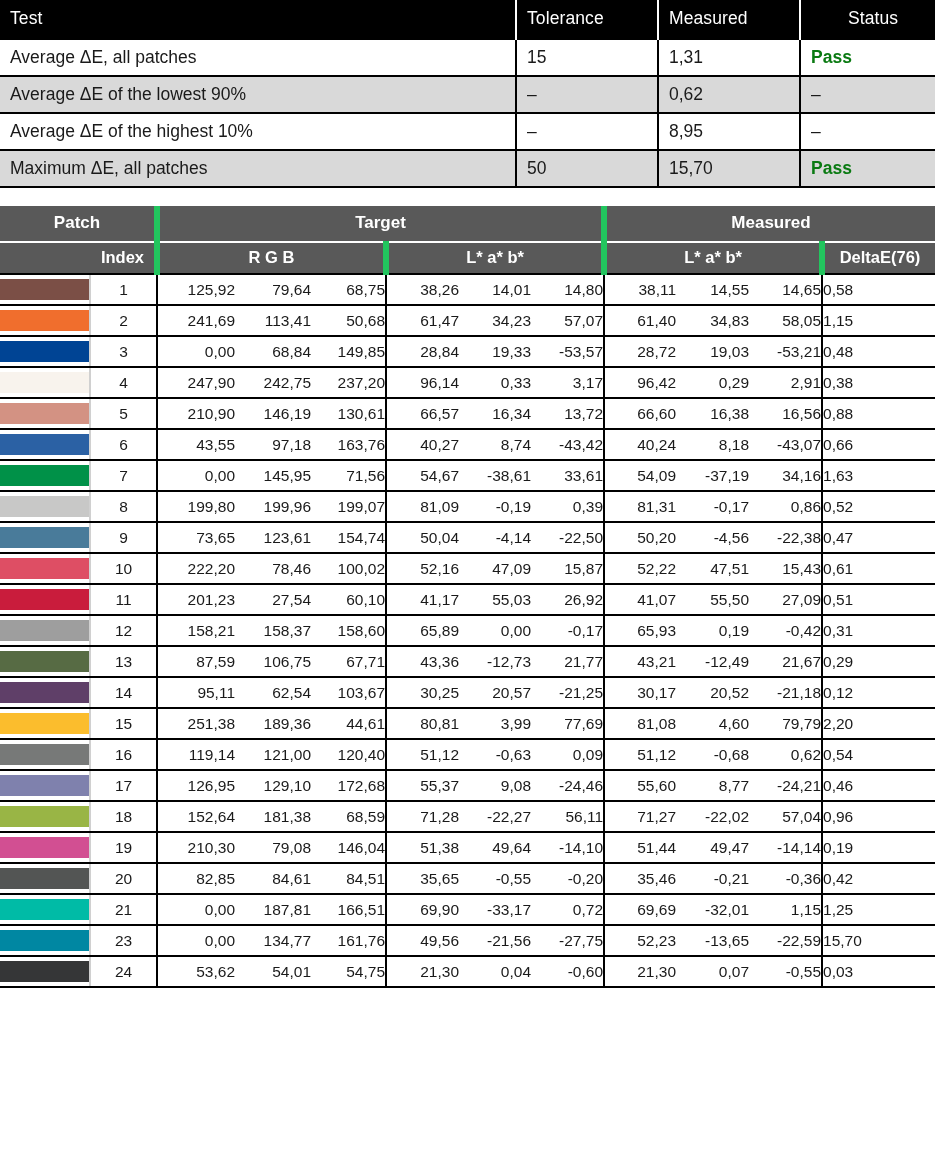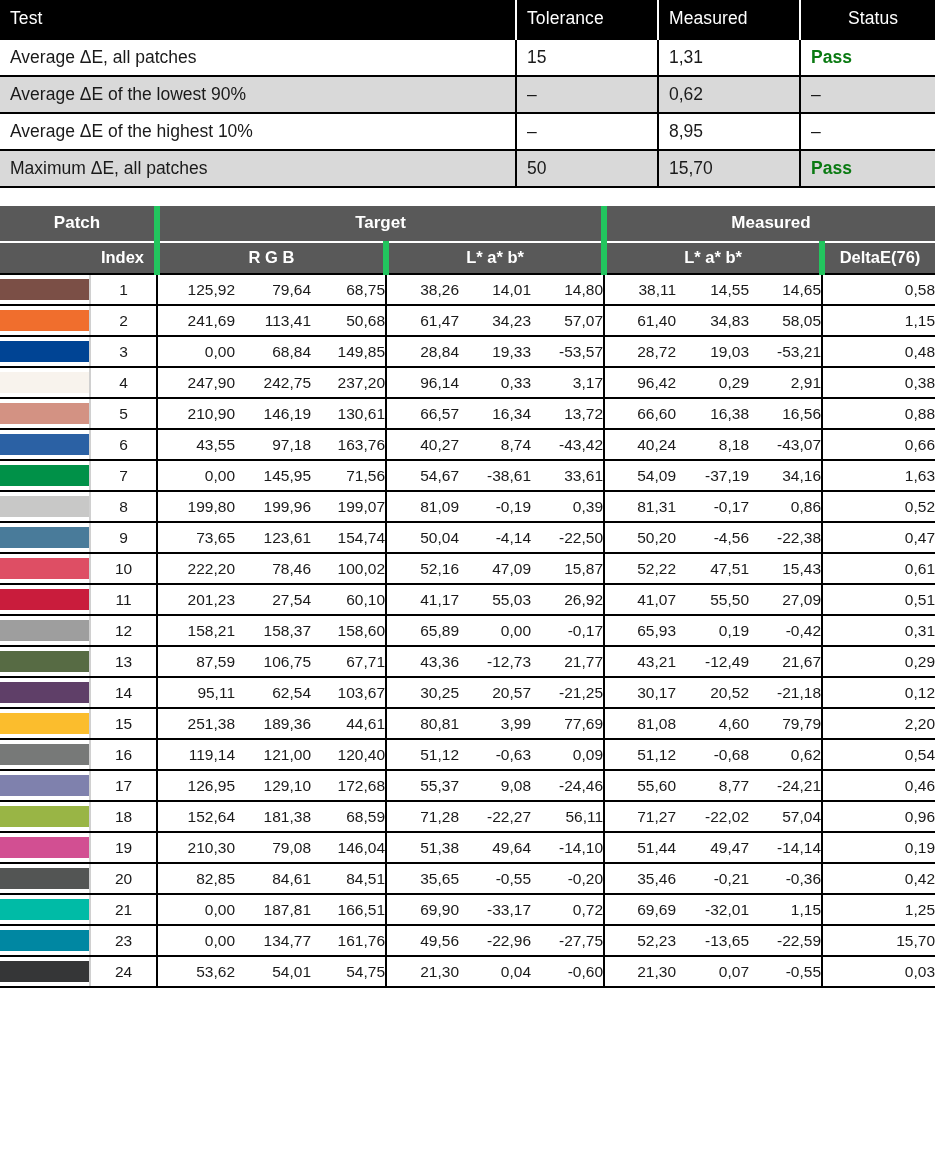--- a/index.html
+++ b/index.html
@@ -114,21 +114,21 @@
     border-right: 2px solid #000000;
     font-size: 15.5px;
   }
   td.num {
     text-align: right;
     padding-right: 12px;
     font-size: 15.5px;
   }
   td.grp-end { border-right: 2px solid #000000; }
   td.de {
-    text-align: right;
+    text-align: left;
     font-size: 15.5px;
     margin-left: 27px;
   }
   .swatch {
     display: block;
     width: 100%;
     height: 21px;
   }
   
   table.patches tbody tr td:first-child { border-left: none; }
@@ -552,21 +552,21 @@
         </tr>
         <tr>
           <td class="sw-cell">
             <span class="swatch" style="background: rgb(0, 135, 162);"></span>
           </td>
           <td class="idx">23</td>
           <td class="num">0,00</td>
           <td class="num">134,77</td>
           <td class="num grp-end">161,76</td>
           <td class="num">49,56</td>
-          <td class="num">-22,96</td>
+          <td class="num">-21,56</td>
           <td class="num grp-end">-27,75</td>
           <td class="num">52,23</td>
           <td class="num">-13,65</td>
           <td class="num grp-end">-22,59</td>
           <td class="de">15,70</td>
         </tr>
         <tr>
           <td class="sw-cell">
             <span class="swatch" style="background: rgb(53, 54, 55);"></span>
           </td>

